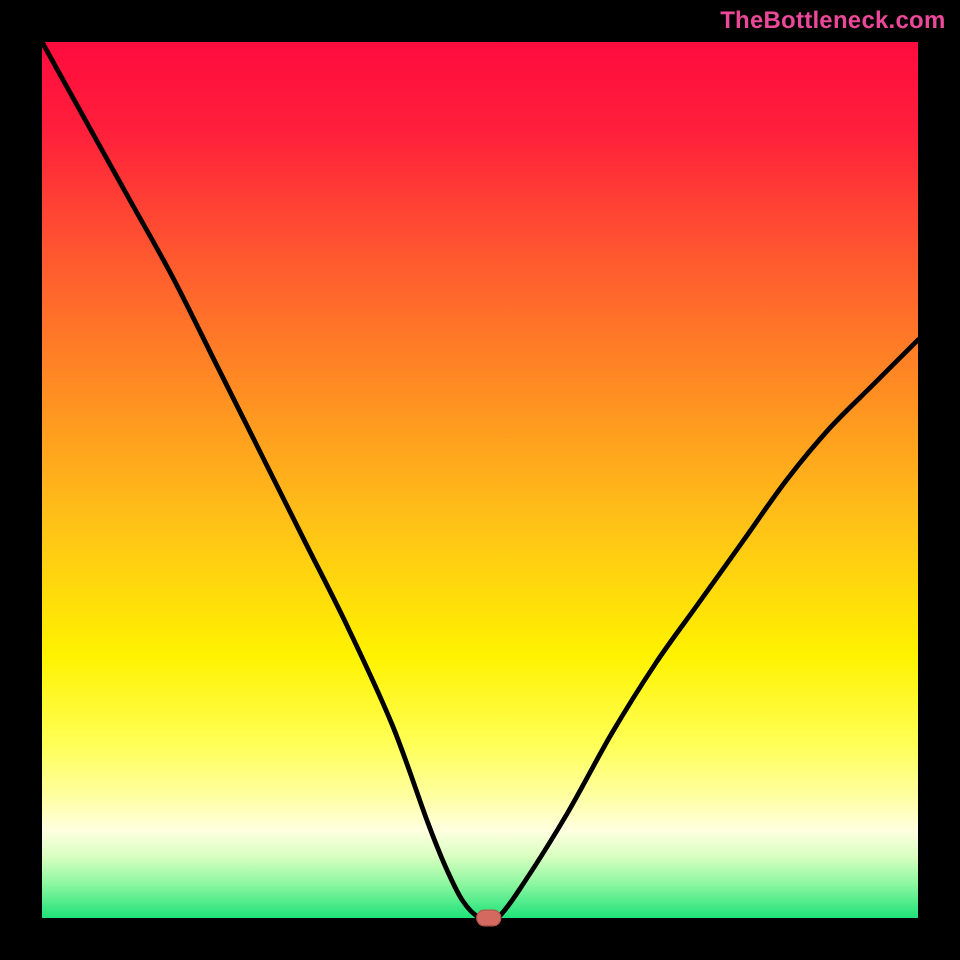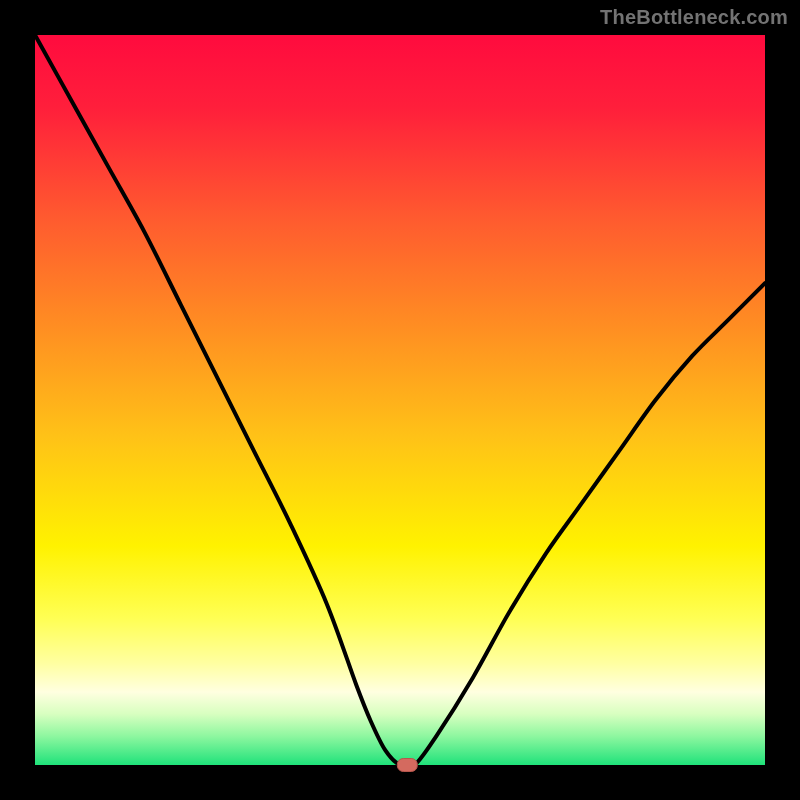--- a/index.html
+++ b/index.html
@@ -14,21 +14,21 @@
   .frame {
     position: relative;
     width: 800px;
     height: 800px;
     background: #000;
   }
   .watermark {
     position: absolute;
     top: 6px;
     right: 12px;
-    color: #737373;
+    color: #ec4899;
     font-size: 20px;
     font-weight: 600;
     letter-spacing: 0.2px;
     z-index: 20;
     user-select: none;
   }
   svg {
     display: block;
   }
 </style>

